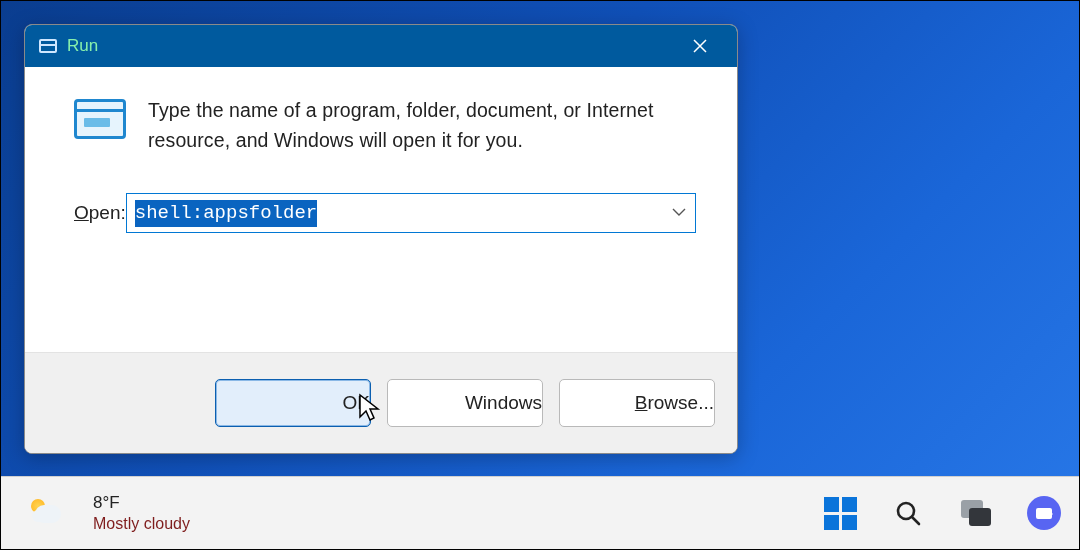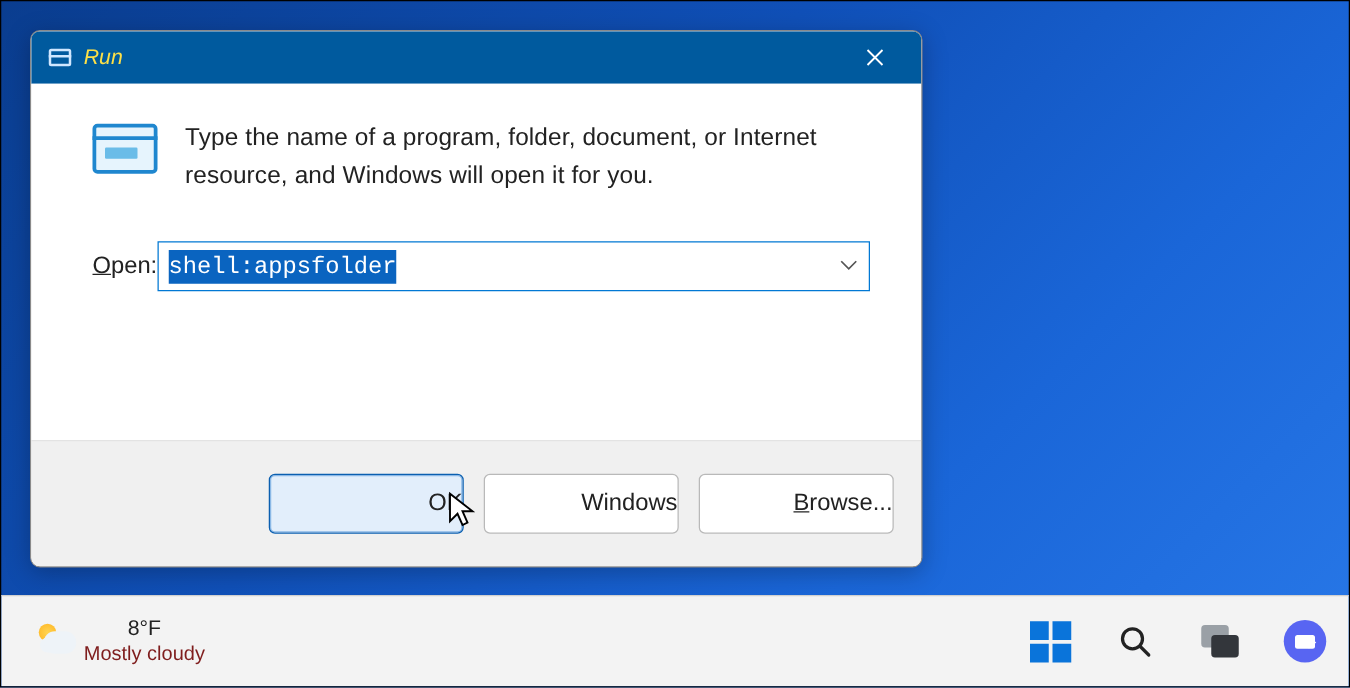--- a/index.html
+++ b/index.html
@@ -28,22 +28,21 @@
       display: flex;
       flex-direction: column;
     }
 
     .titlebar {
       background: #005a9e;
       height: 42px;
       display: flex;
       align-items: center;
       padding: 0 11px 0 14px;
-      color: #fde047;
-      font-style: italic;
+      color: #86efac;
     }
     .titlebar .title-icon {
       width: 18px;
       height: 14px;
       border: 2px solid #cfe7ff;
       border-radius: 2px;
       margin-right: 10px;
       position: relative;
     }
     .titlebar .title-icon::after {
@@ -208,22 +207,21 @@
       height: 73px;
       background: #f3f3f3;
       border-top: 1px solid #d0d0d0;
       display: flex;
       align-items: center;
       padding: 0 18px 0 30px;
     }
     .weather {
       display: flex;
       align-items: center;
-      gap: 4px;
-      text-align: center;
+      gap: 30px;
     }
     .weather-icon {
       position: relative;
       width: 32px;
       height: 28px;
     }
     .weather-icon .sun {
       position: absolute;
       left: 0; top: 0;
       width: 14px; height: 14px;

